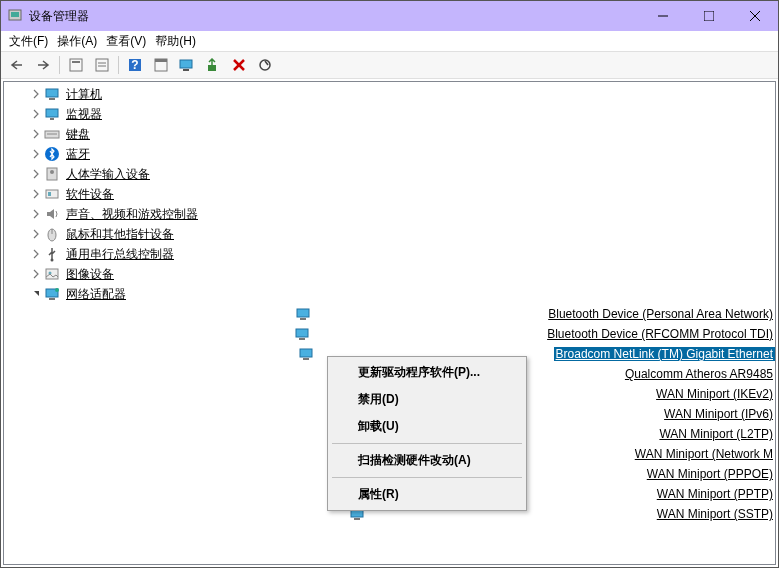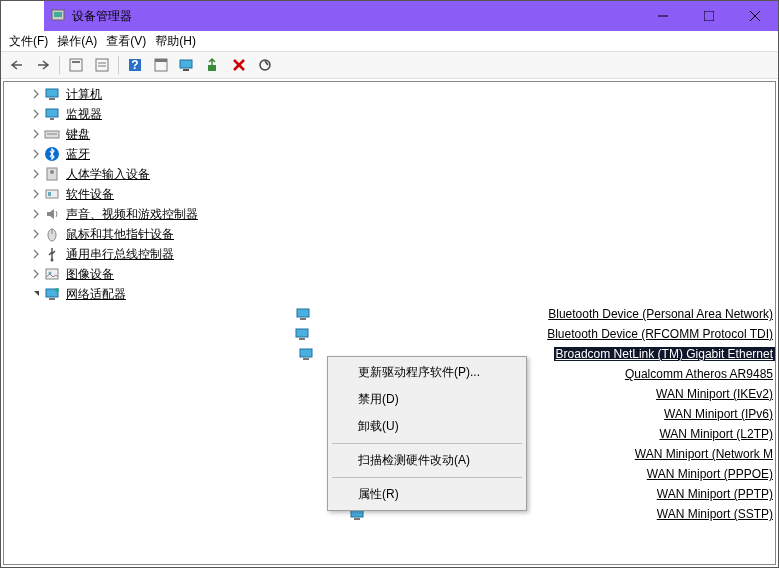--- a/index.html
+++ b/index.html
@@ -1,44 +1,44 @@
 <!DOCTYPE html>
 <html><head>
 <meta charset="utf-8">
 <style>
 * { margin: 0; padding: 0; box-sizing: border-box; font-family: "Microsoft YaHei", "Segoe UI", sans-serif; font-size: 12px; }
 body { background: #fff; width: 779px; height: 568px; overflow: hidden; border: 1px solid #555; }
 
-.titlebar { height: 30px; display: flex; align-items: center; padding-left: 6px; background: #8b5cf6; margin-left: 43px; }
+.titlebar { height: 30px; display: flex; align-items: center; padding-left: 6px; background: #c4b5fd; }
 .titlebar .icon { width: 16px; height: 16px; margin-right: 6px; }
 .titlebar .title { flex: 1; }
 .winbtns { display: flex; }
 .winbtn { width: 46px; height: 30px; display: flex; align-items: center; justify-content: center; color: #000; }
 
 .menubar { height: 20px; display: flex; align-items: center; padding-left: 4px; gap: 1px; background: #fff; }
 .menuitem { padding: 2px 4px; }
 
 .toolbar { height: 28px; border-top: 1px solid #e0e0e0; border-bottom: 1px solid #e0e0e0; display: flex; align-items: center; padding-left: 4px; gap: 2px; background: #f7f7f7; }
 .tbtn { width: 24px; height: 22px; display: flex; align-items: center; justify-content: center; border: 1px solid transparent; }
 .tsep { width: 1px; height: 18px; background: #ccc; margin: 0 2px; }
 
 .content { position: relative; height: calc(568px - 30px - 20px - 28px - 2px); display: flex; }
 .tree { flex: 1; border: 1px solid #828790; margin: 2px; overflow-y: scroll; padding: 2px 0; background: #fff; }
 
 .node { display: flex; align-items: center; height: 20px; white-space: nowrap; }
 .expander { width: 14px; height: 14px; display: flex; align-items: center; justify-content: center; color: #666; margin-right: 1px; }
 .dicon { width: 16px; height: 16px; margin-right: 4px; display: flex; align-items: center; justify-content: center; }
-.node.selected .label { background: #0f172a; color: #fff; padding: 0 2px; }
+.node.selected .label { background: #0369a1; color: #fff; padding: 0 2px; }
 .label { padding: 0 2px; text-decoration: underline; }
 
 .level0 { padding-left: 25px; }
 .level1 { padding-left: 44px; justify-content: space-between; }
 
 .ctxmenu { position: absolute; background: #f0f0f0; border: 1px solid #a0a0a0; box-shadow: 2px 2px 4px rgba(0,0,0,.25); padding: 2px; width: 200px; }
-.ctxitem { padding: 5px 20px 5px 28px; white-space: nowrap; }
+.ctxitem { padding: 5px 20px 5px 28px; white-space: nowrap; font-weight: bold; }
 .ctxsep { height: 1px; background: #c0c0c0; margin: 3px 2px; }
 
 svg { display: block; }
 </style>
 </head>
 <body>
 
 <div class="titlebar">
   <span class="icon">
     <svg width="16" height="16">

